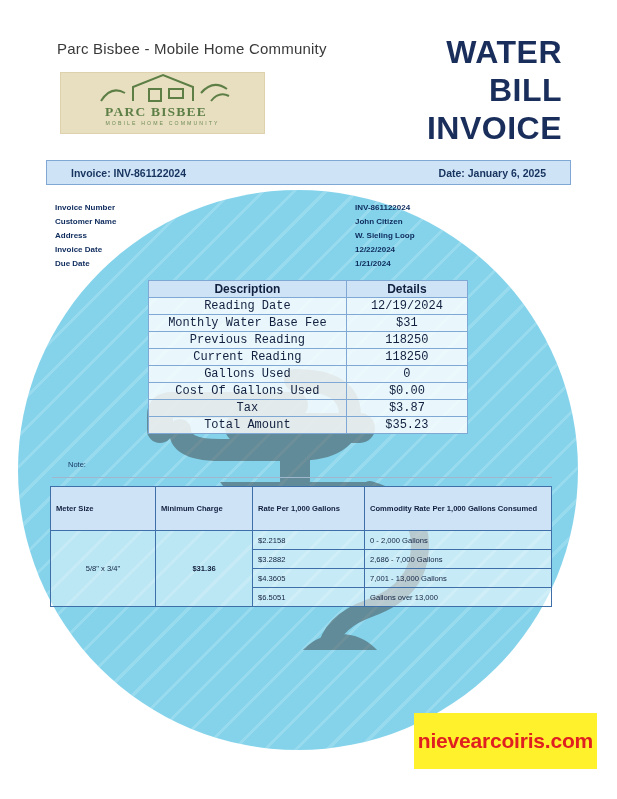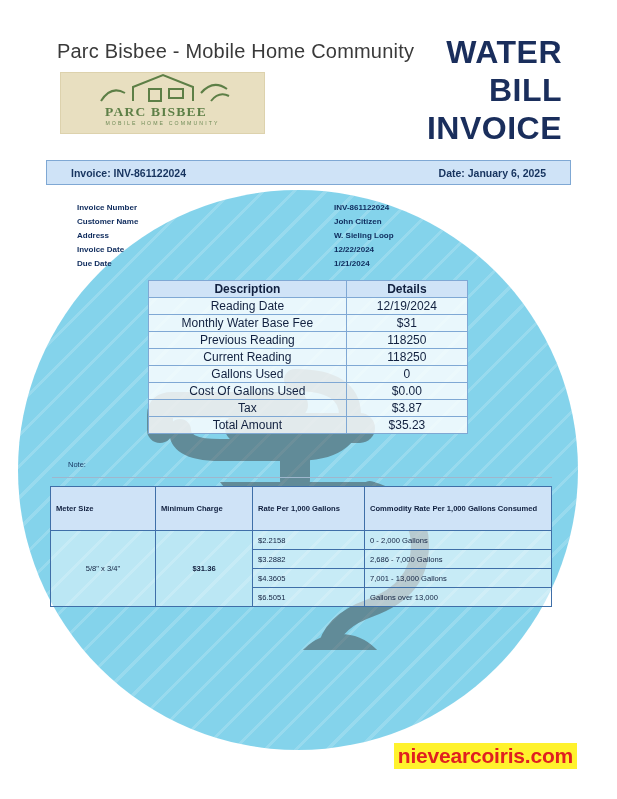--- a/index.html
+++ b/index.html
@@ -52,21 +52,21 @@
   
   .header {
     position: absolute;
     left: 0; top: 0;
     width: 617px;
     height: 155px;
   }
   .company-title {
     position: absolute;
     left: 57px; top: 40px;
-    font-size: 20px;
+    font-size: 15px;
     color: #3a3a3a;
     letter-spacing: 0.2px;
   }
   .logo-box {
     position: absolute;
     left: 60px; top: 72px;
     width: 205px; height: 62px;
     background: #e8dfc0;
     border: 1px solid #ddd2ad;
     overflow: hidden;
@@ -125,21 +125,21 @@
     width: 440px;
     font-size: 8px;
     color: #0d2a5c;
     font-weight: bold;
   }
   .meta-row {
     display: flex;
     height: 14px;
     align-items: center;
   }
-  .meta-label { width: 257px; margin-left: 22px; }
+  .meta-label { width: 300px; }
   .meta-value { flex: 1; }
 
   
   .details-table {
     position: absolute;
     left: 148px; top: 280px;
     width: 320px;
     border-collapse: collapse;
     font-size: 12px;
     color: #11203f;
@@ -149,20 +149,21 @@
     border: 1px solid #7fa8d4;
     height: 16px;
     font-weight: bold;
     text-align: center;
   }
   .details-table td {
     border: 1px solid #7fa8d4;
     height: 16px;
     text-align: center;
     background: rgba(255,255,255,0.82);
+    font-family: Liberation Mono, monospace;
   }
   .details-table td.k { width: 62%; }
 
   
   .note {
     position: absolute;
     left: 52px; top: 460px;
     font-size: 7.5px;
     color: #14325e;
     padding-left: 16px;
@@ -209,27 +210,27 @@
     vertical-align: middle;
     font-weight: bold;
     background: rgba(255,255,255,0.45);
   }
   .rate-table td.rate { text-align: left; }
   .rate-table td.tier { text-align: left; }
 
   
   .footer-brand {
     position: absolute;
-    right: 40px;
+    right: 20px;
     bottom: 30px;
     font-size: 21px;
     font-weight: bold;
     color: #e02020;
     background: #fff22d;
-    padding: 1px 4px;
+    padding: 16px 4px;
     letter-spacing: -0.2px;
   }
 </style>
 </head>
 <body>
 
 <div id="page">
 
   <div class="wm-circle"></div>
   <div class="wm-stripes"></div>

